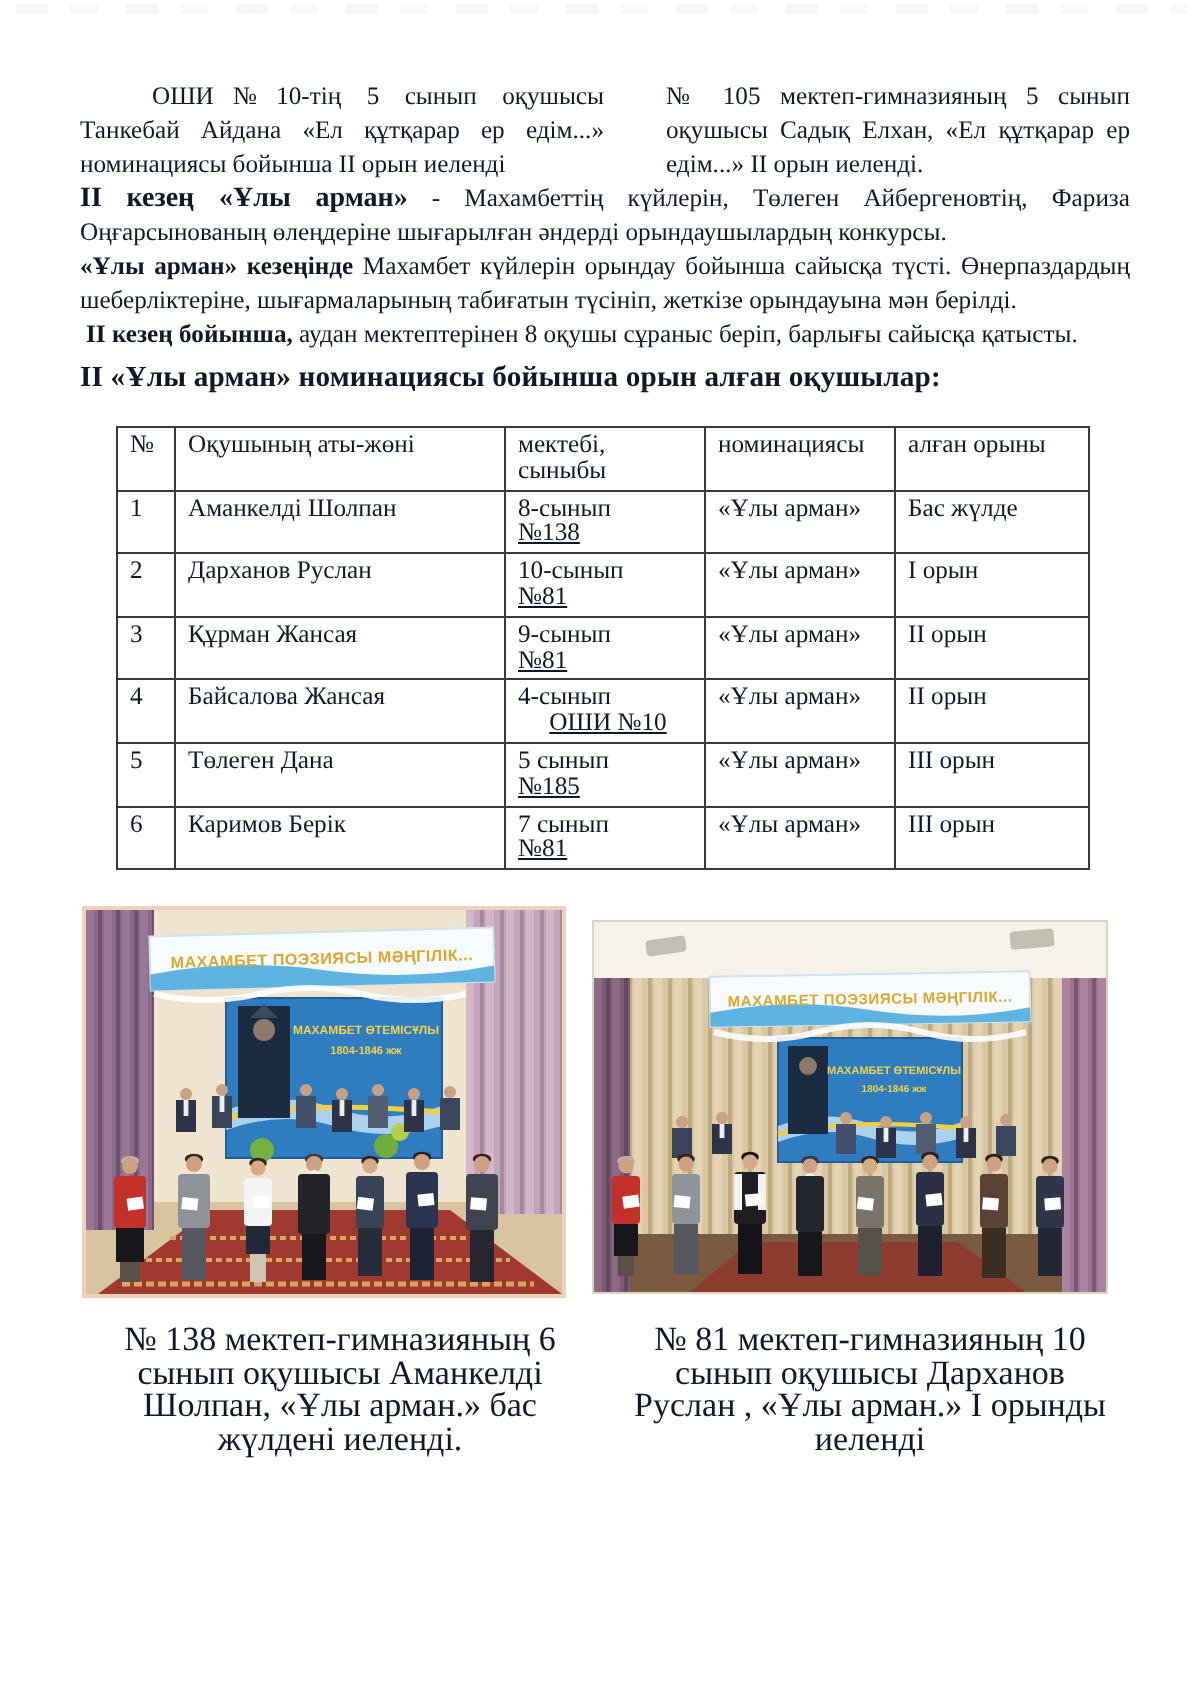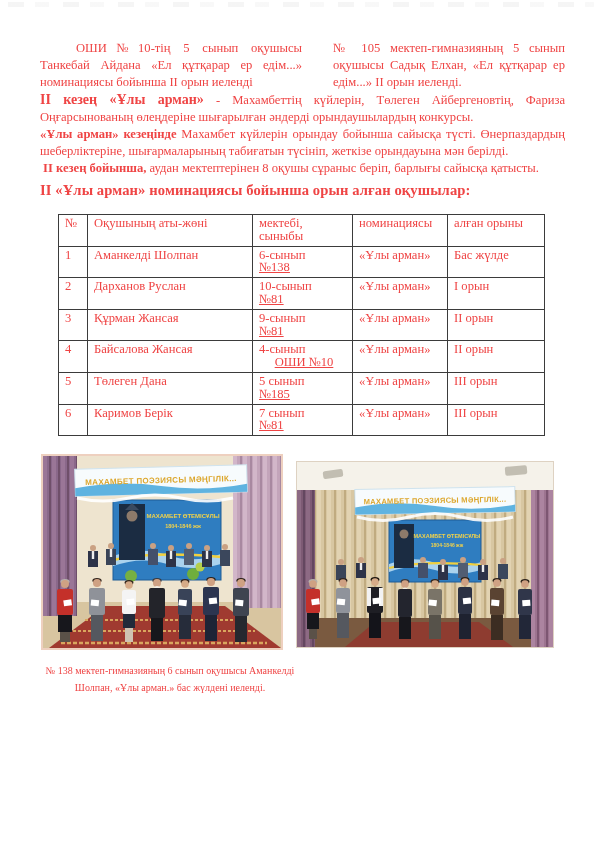--- a/index.html
+++ b/index.html
@@ -1,17 +1,17 @@
 <!DOCTYPE html>
 <html><head>
 <meta charset="utf-8">
 <style>
   html,body{margin:0;padding:0;background:#ffffff;}
   .page{position:relative;width:602px;height:770px;background:#ffffff;overflow:hidden;
-        font-family:"Liberation Serif","DejaVu Serif",serif;color:#ef4444;}
+        font-family:"Liberation Serif","DejaVu Serif",serif;color:#0f172a;}
   .top-artifact{position:absolute;top:2px;left:8px;right:8px;height:5px;
         background:repeating-linear-gradient(90deg,rgba(60,60,60,0.05) 0 16px,transparent 16px 27px,
         rgba(60,60,60,0.035) 27px 41px,transparent 41px 55px);}
   .content{position:absolute;top:40px;left:40px;width:525px;}
   .intro-row{display:flex;}
   .col{font-size:12.6px;line-height:17px;text-align:justify;}
   .col-left{width:262px;text-indent:36px;margin-right:31px;}
   .col-right{width:232px;}
   p.body-par{margin:0;font-size:12.6px;line-height:17px;text-align:justify;}
   .lead{font-weight:bold;}
@@ -23,21 +23,21 @@
         padding:2px 3px 3px 6px;vertical-align:top;}
   td.c-num{padding-left:8px;}
   .school-line2{display:block;text-decoration:underline;}
   .school-line2.centered{text-align:center;}
   .photos-row{display:flex;margin-top:18px;margin-left:1px;}
   .photo{box-sizing:content-box;}
   .photo svg{display:block;}
   .photo-left{width:238px;height:192px;border:2px solid #eed0bf;}
   .photo-right{width:256px;height:185px;border:1px solid #ded2c2;margin-top:7px;margin-left:13px;}
   .captions-row{display:flex;margin-top:13px;}
-  .caption{font-size:10px;line-height:16.5px;text-align:center;}
+  .caption{font-size:17px;line-height:16.5px;text-align:center;}
   .caption-left{width:250px;margin-left:5px;}
   .caption-right{width:236px;margin-left:22px;}
   .photo-banner-text{font-family:"Liberation Sans","DejaVu Sans",sans-serif;font-weight:bold;}
   .photo-backdrop-text{font-family:"Liberation Sans","DejaVu Sans",sans-serif;font-weight:bold;}
 </style>
 </head>
 <body>
 
 <div class="page">
   <div class="top-artifact"></div>
@@ -67,21 +67,21 @@
         <tr>
           <td>№</td>
           <td>Оқушының аты-жөні</td>
           <td>мектебі, сыныбы</td>
           <td>номинациясы</td>
           <td>алған орыны</td>
         </tr>
         <tr>
           <td class="c-num">1</td>
           <td>Аманкелді Шолпан</td>
-          <td><span class="school-line1">6-сынып</span><span class="school-line2">№138</span></td>
+          <td><span class="school-line1">8-сынып</span><span class="school-line2">№138</span></td>
           <td>«Ұлы арман»</td>
           <td>Бас жүлде</td>
         </tr>
         <tr>
           <td class="c-num">2</td>
           <td>Дарханов Руслан</td>
           <td><span class="school-line1">10-сынып</span><span class="school-line2">№81</span></td>
           <td>«Ұлы арман»</td>
           <td>I орын</td>
         </tr>
@@ -396,16 +396,17 @@
                 <rect x="-6" y="31" width="12" height="24" fill="#222738"></rect>
                 <rect x="-4" y="16" width="8" height="6" fill="#ffffff" transform="rotate(-4)"></rect>
               </g>
           </g>
         </svg>
       </div>
     </div>
 
     <div class="captions-row">
       <div class="caption caption-left">№ 138 мектеп-гимназияның 6 сынып оқушысы Аманкелді Шолпан, «Ұлы арман.» бас жүлдені иеленді.</div>
+      <div class="caption caption-right">№ 81 мектеп-гимназияның 10 сынып оқушысы Дарханов Руслан , «Ұлы арман.» I орынды иеленді</div>
     </div>
 
   </div>
 </div>
 
 </body></html>

